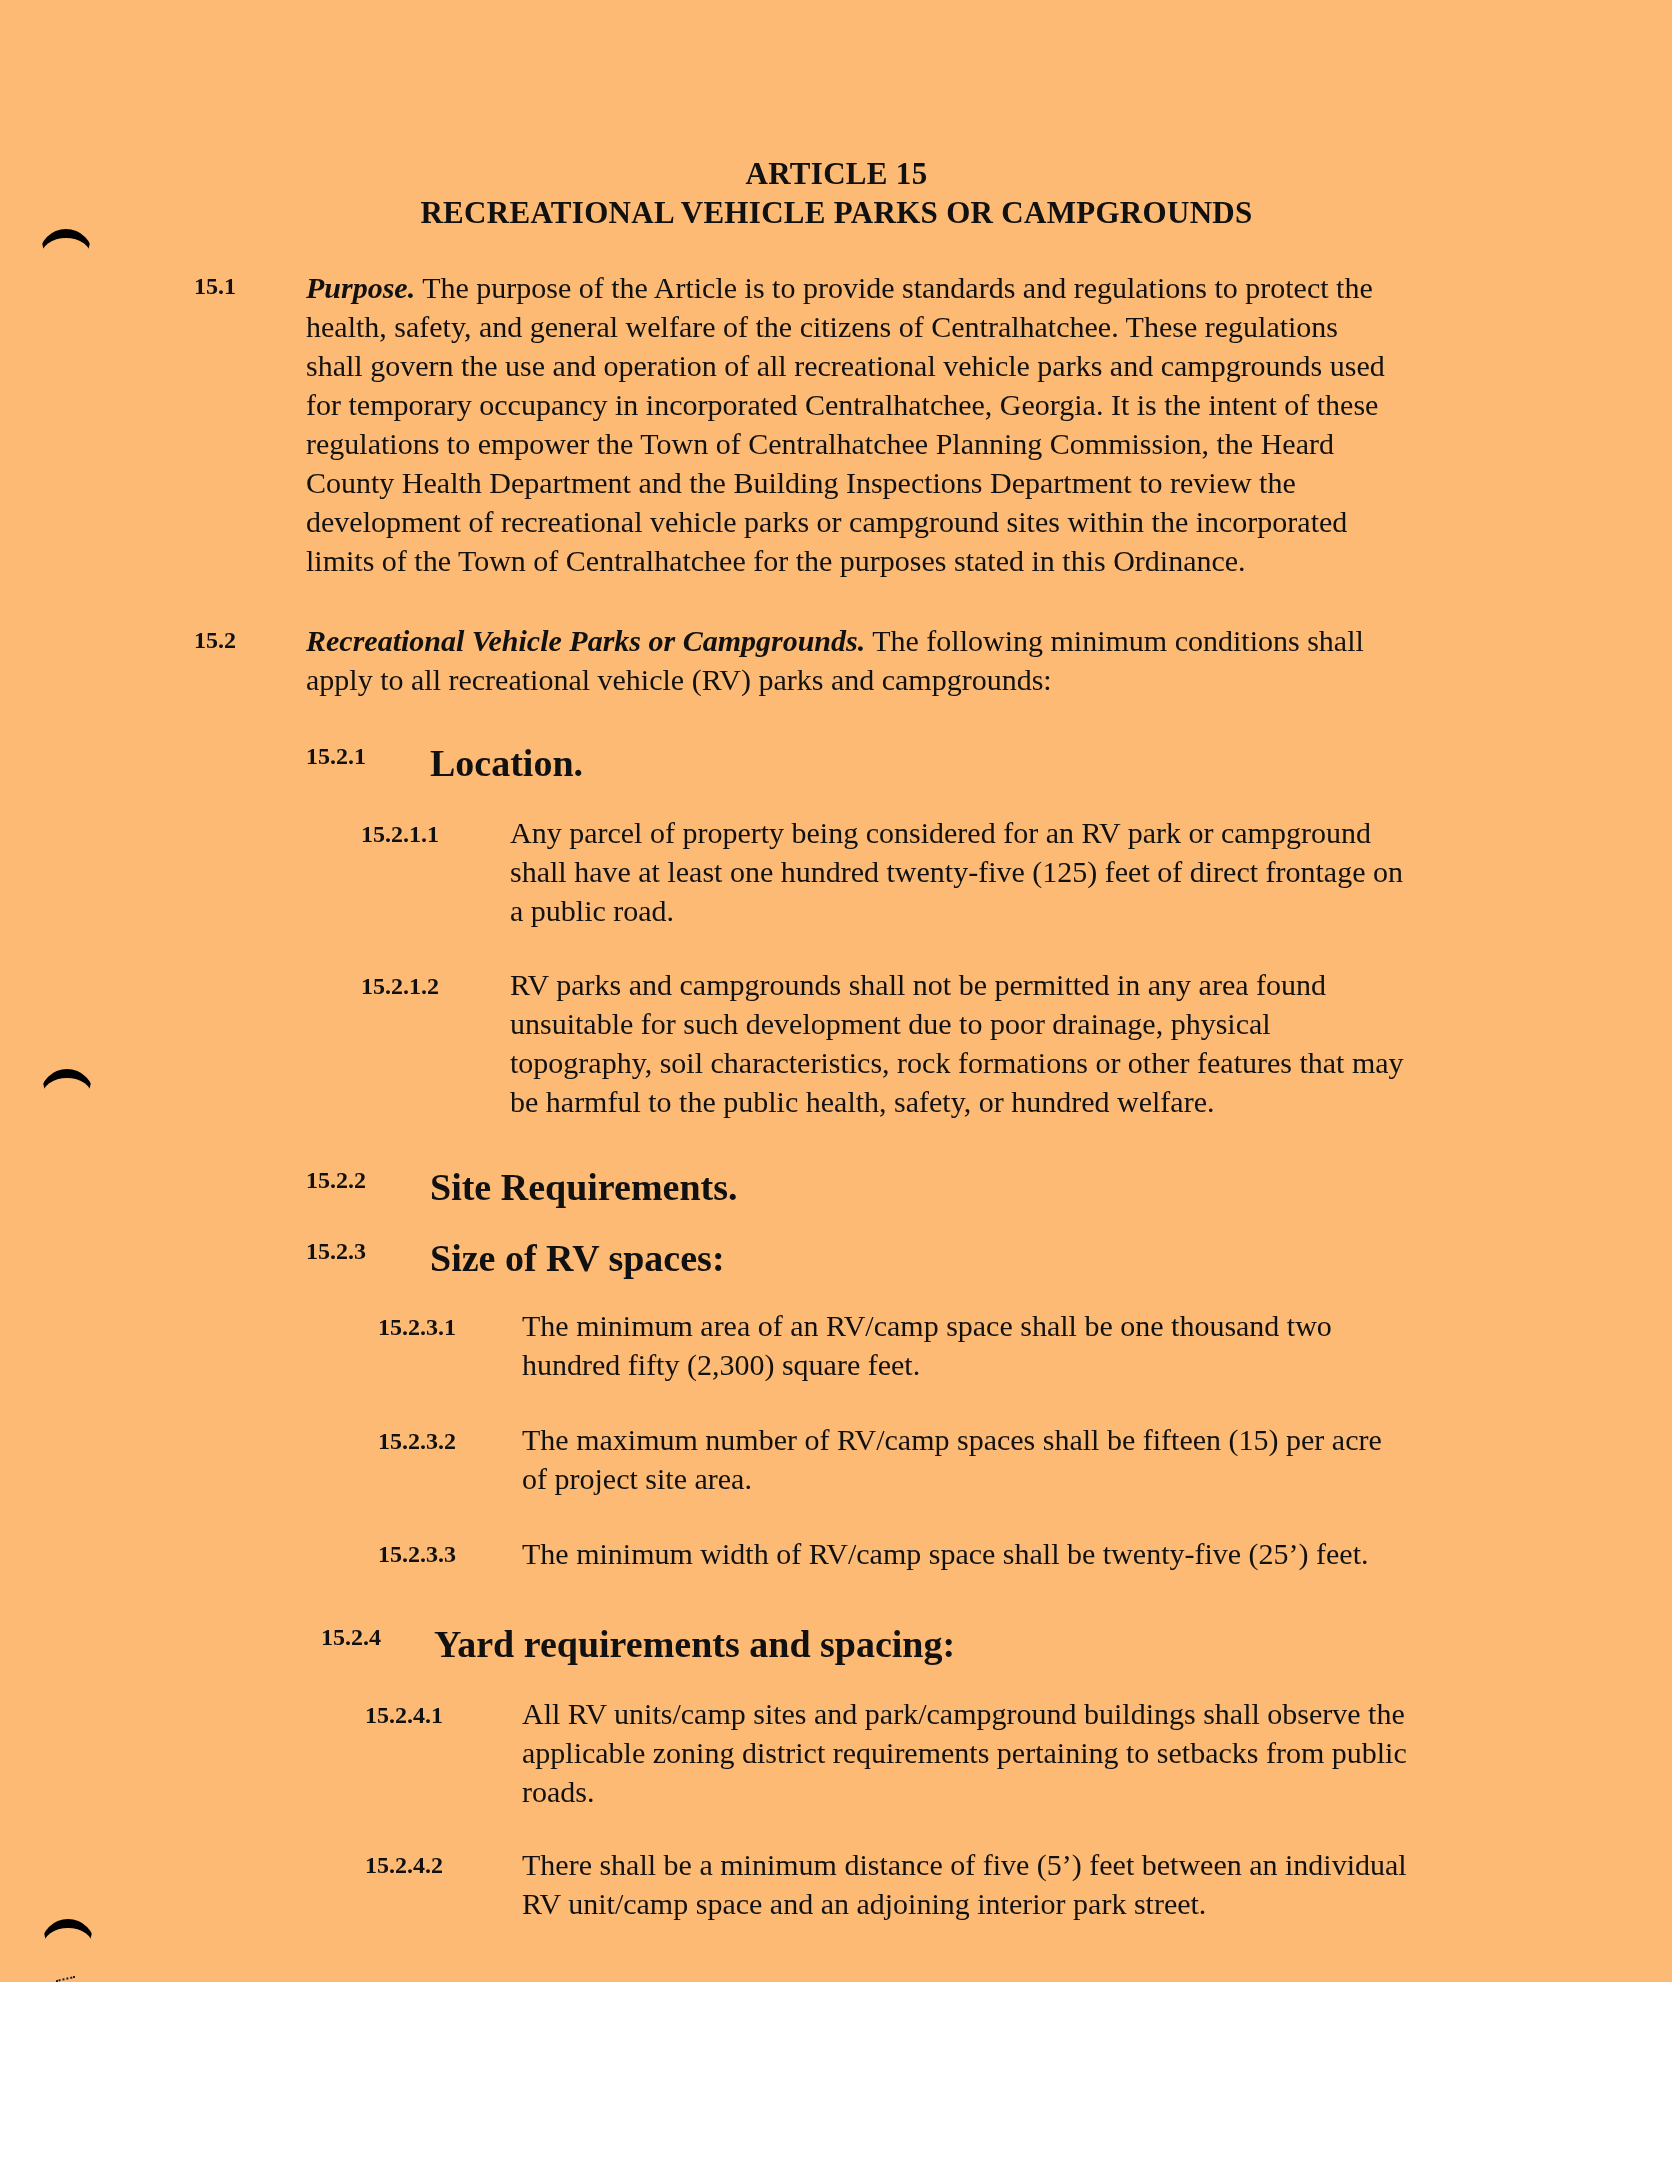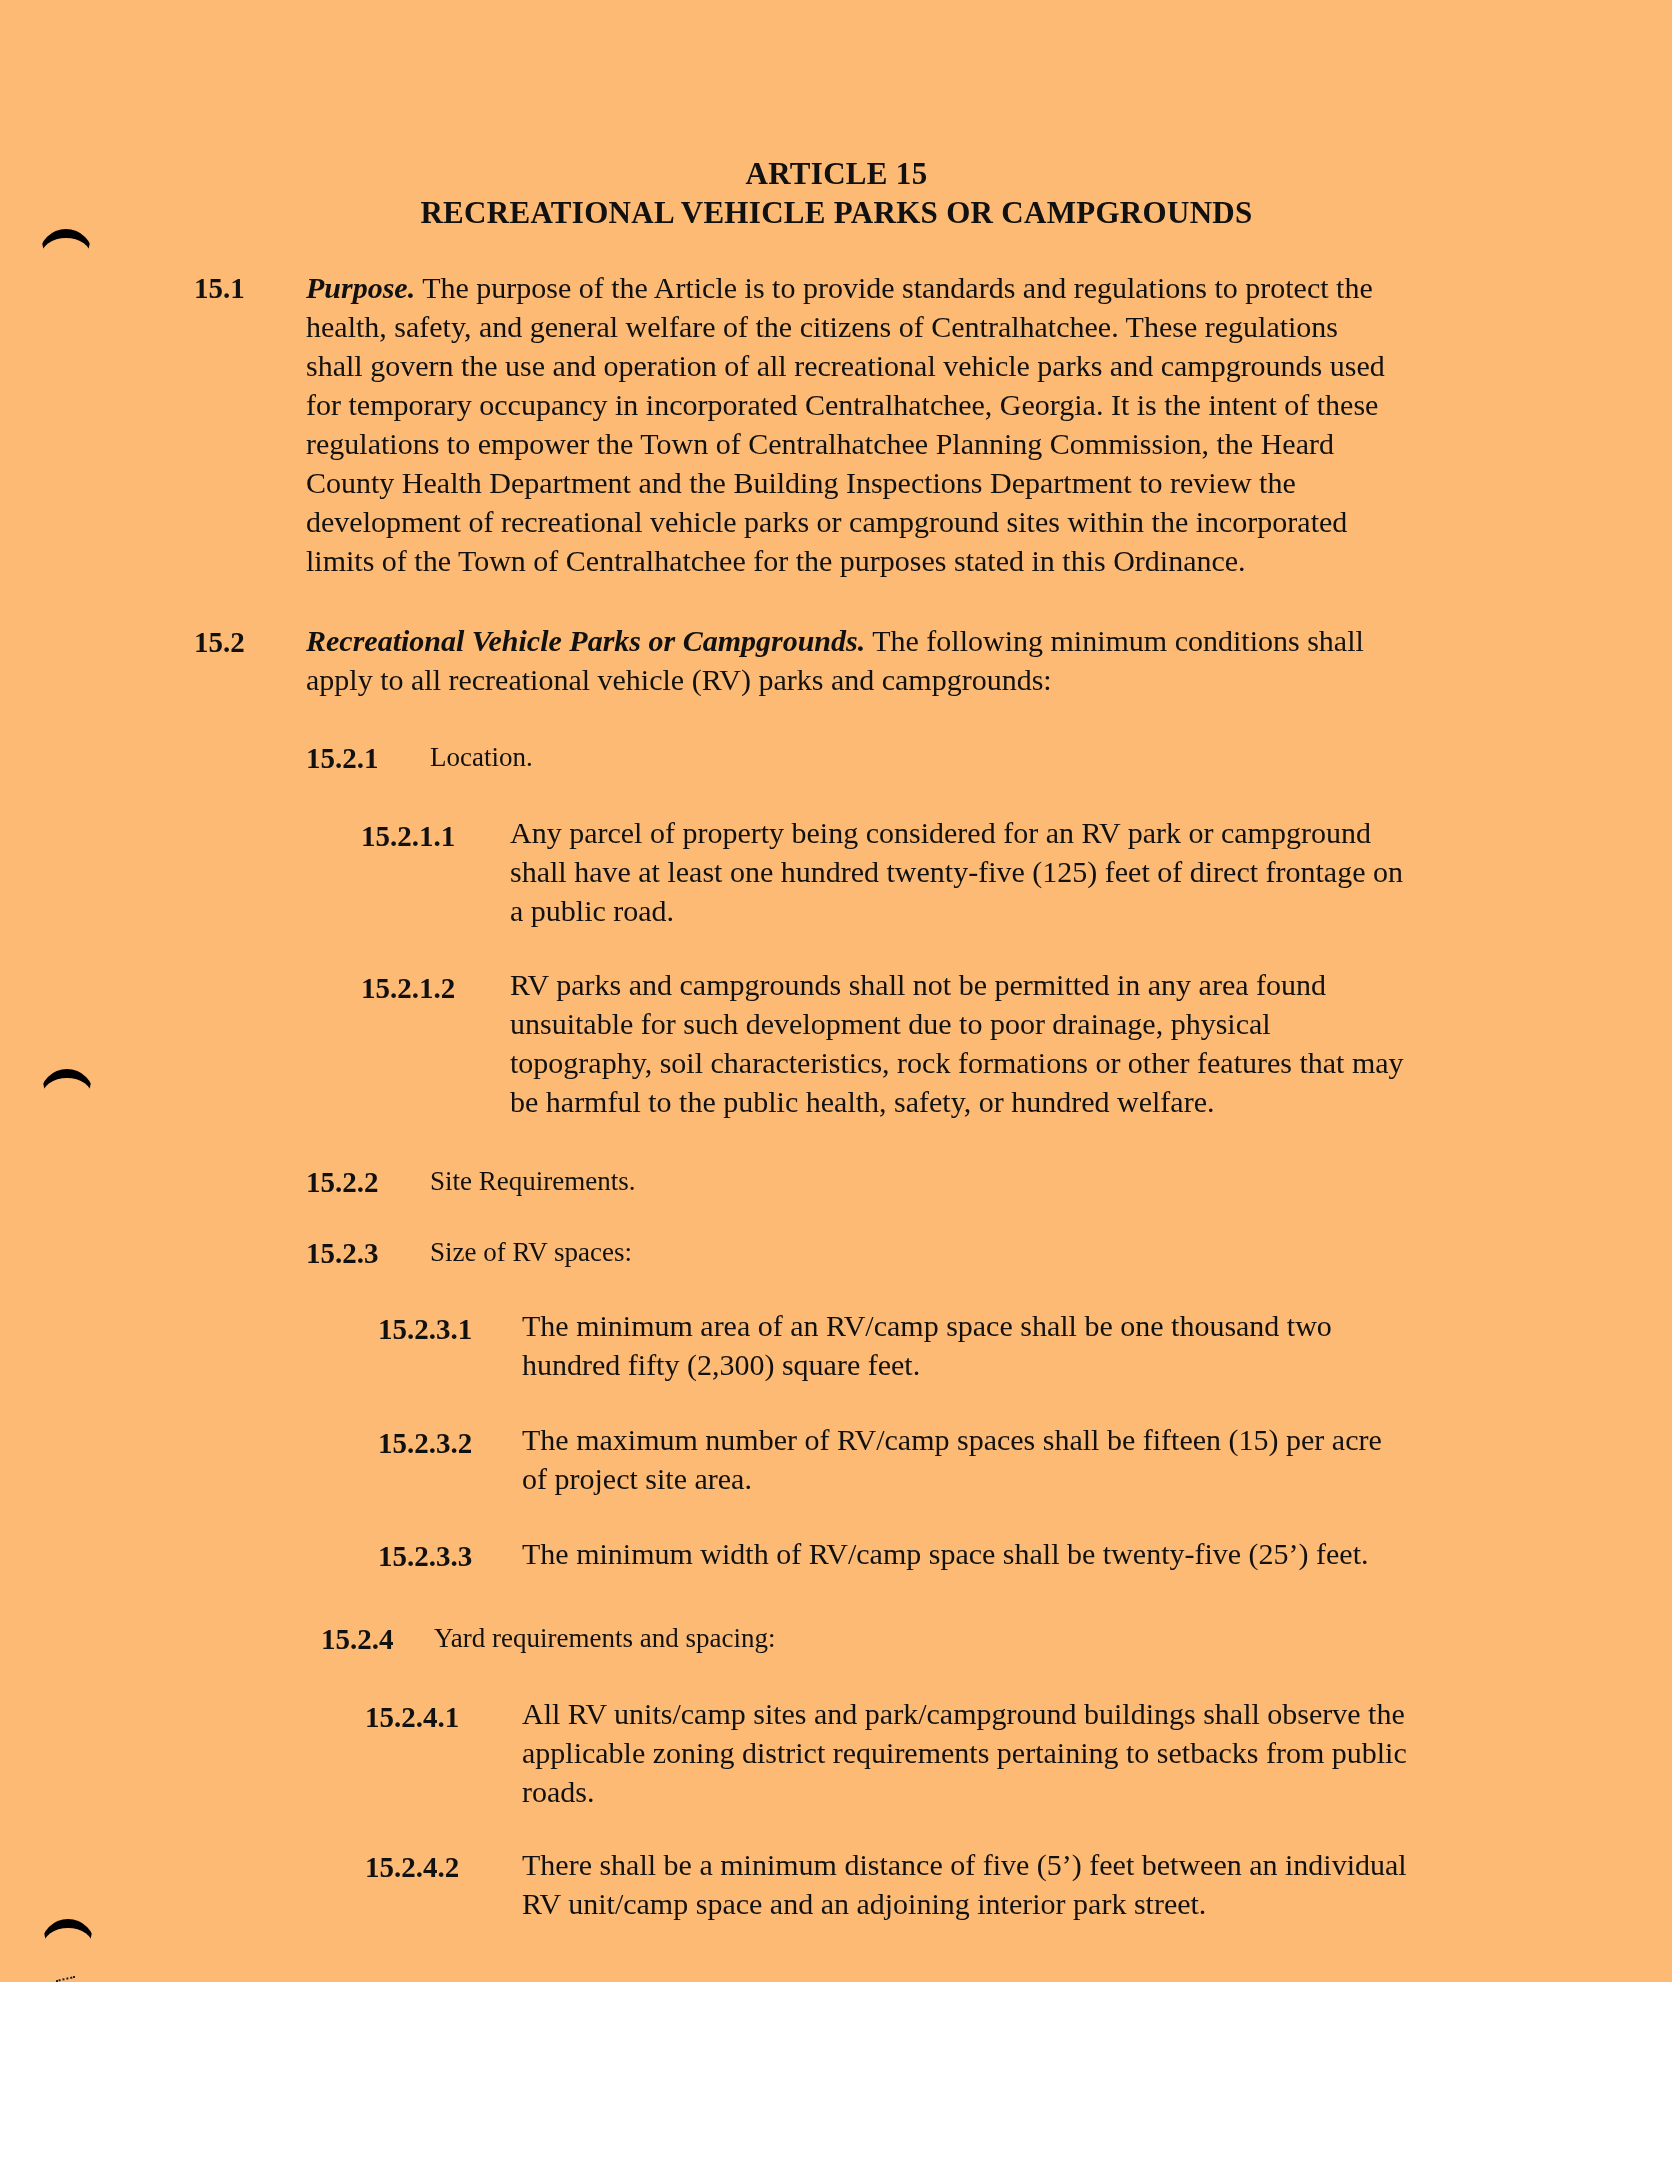--- a/index.html
+++ b/index.html
@@ -17,35 +17,35 @@
     left: 0; width: 1673px;
     text-align: center;
     font-weight: bold;
     font-size: 31px;
     letter-spacing: 0.3px;
     line-height: 1;
   }
   .num {
     position: absolute;
     font-weight: bold;
-    font-size: 29px;
+    font-size: 24px;
     line-height: 1;
   }
   .body {
     position: absolute;
     font-size: 30px;
     line-height: 39px;
     text-align: justify;
     text-align-last: left;
   }
   .body b { font-weight: bold; font-style: italic; }
   .heading {
     position: absolute;
-    font-weight: normal;
-    font-size: 27px;
+    font-weight: bold;
+    font-size: 38px;
     line-height: 1;
   }
   .footer {
     position: absolute;
     left: 1364px; top: 2061px;
     font-weight: bold;
     font-size: 16px;
     line-height: 1;
   }
   .hole {

